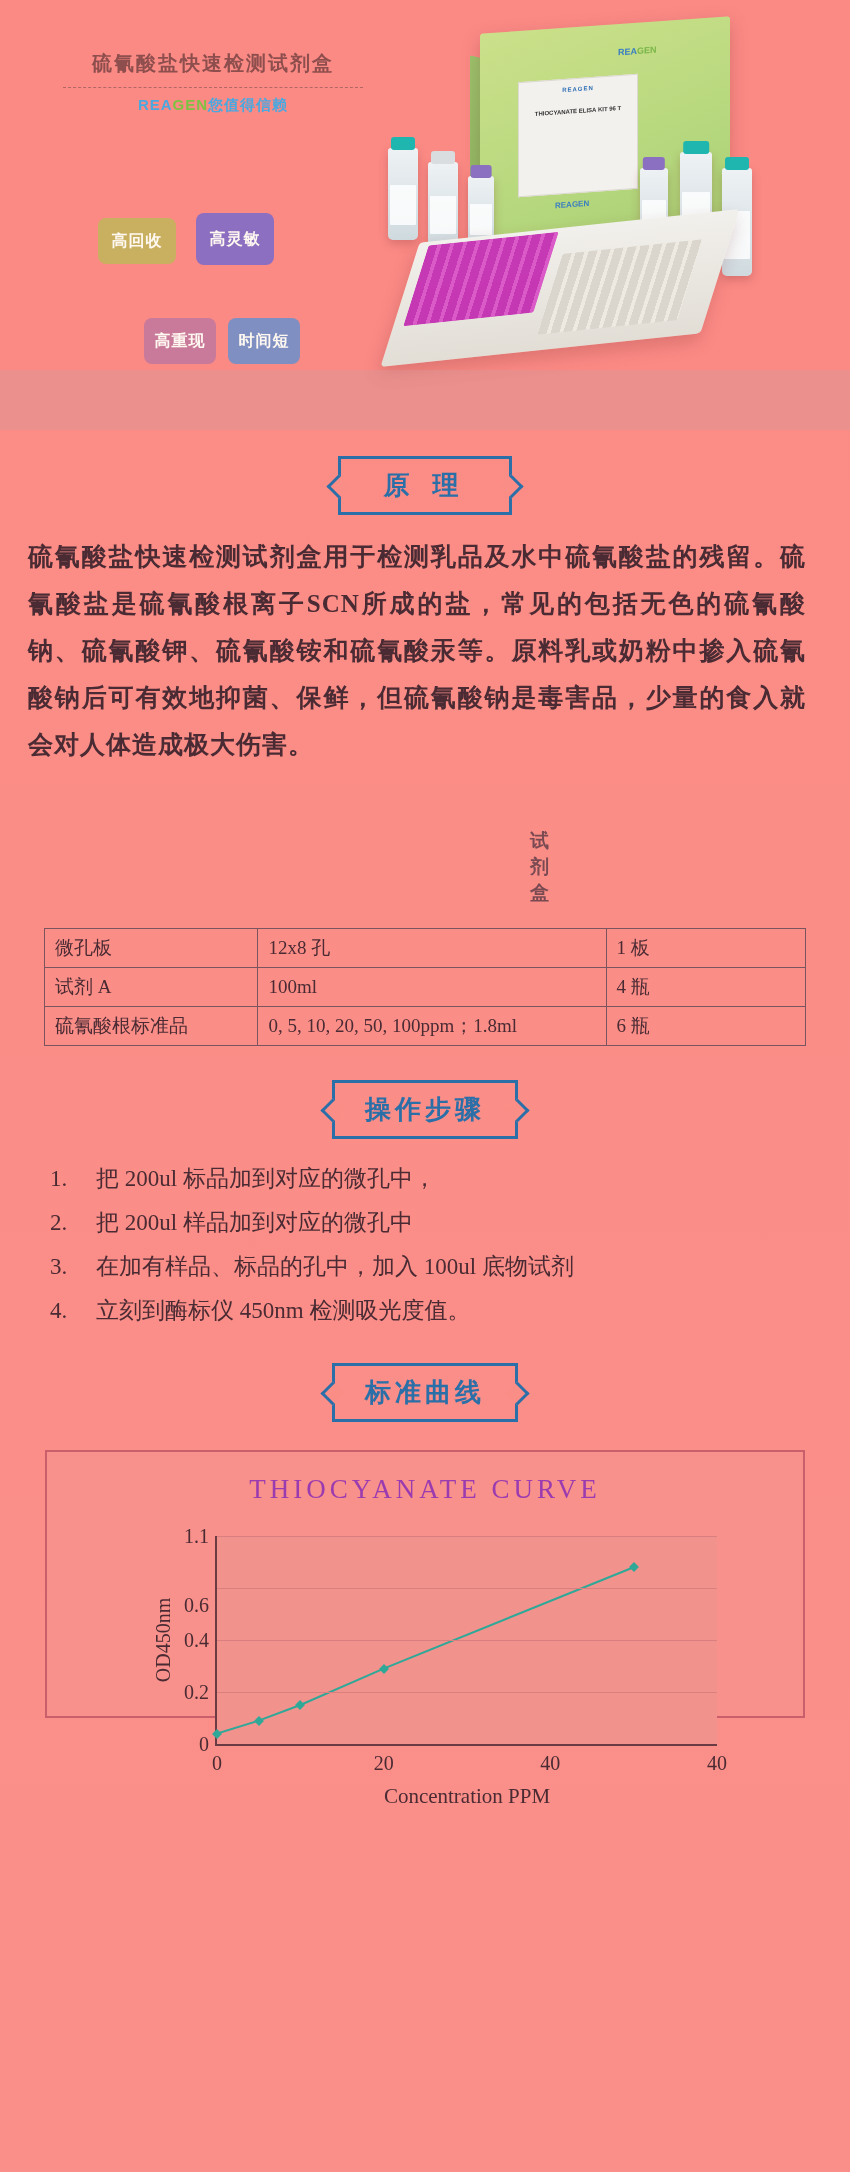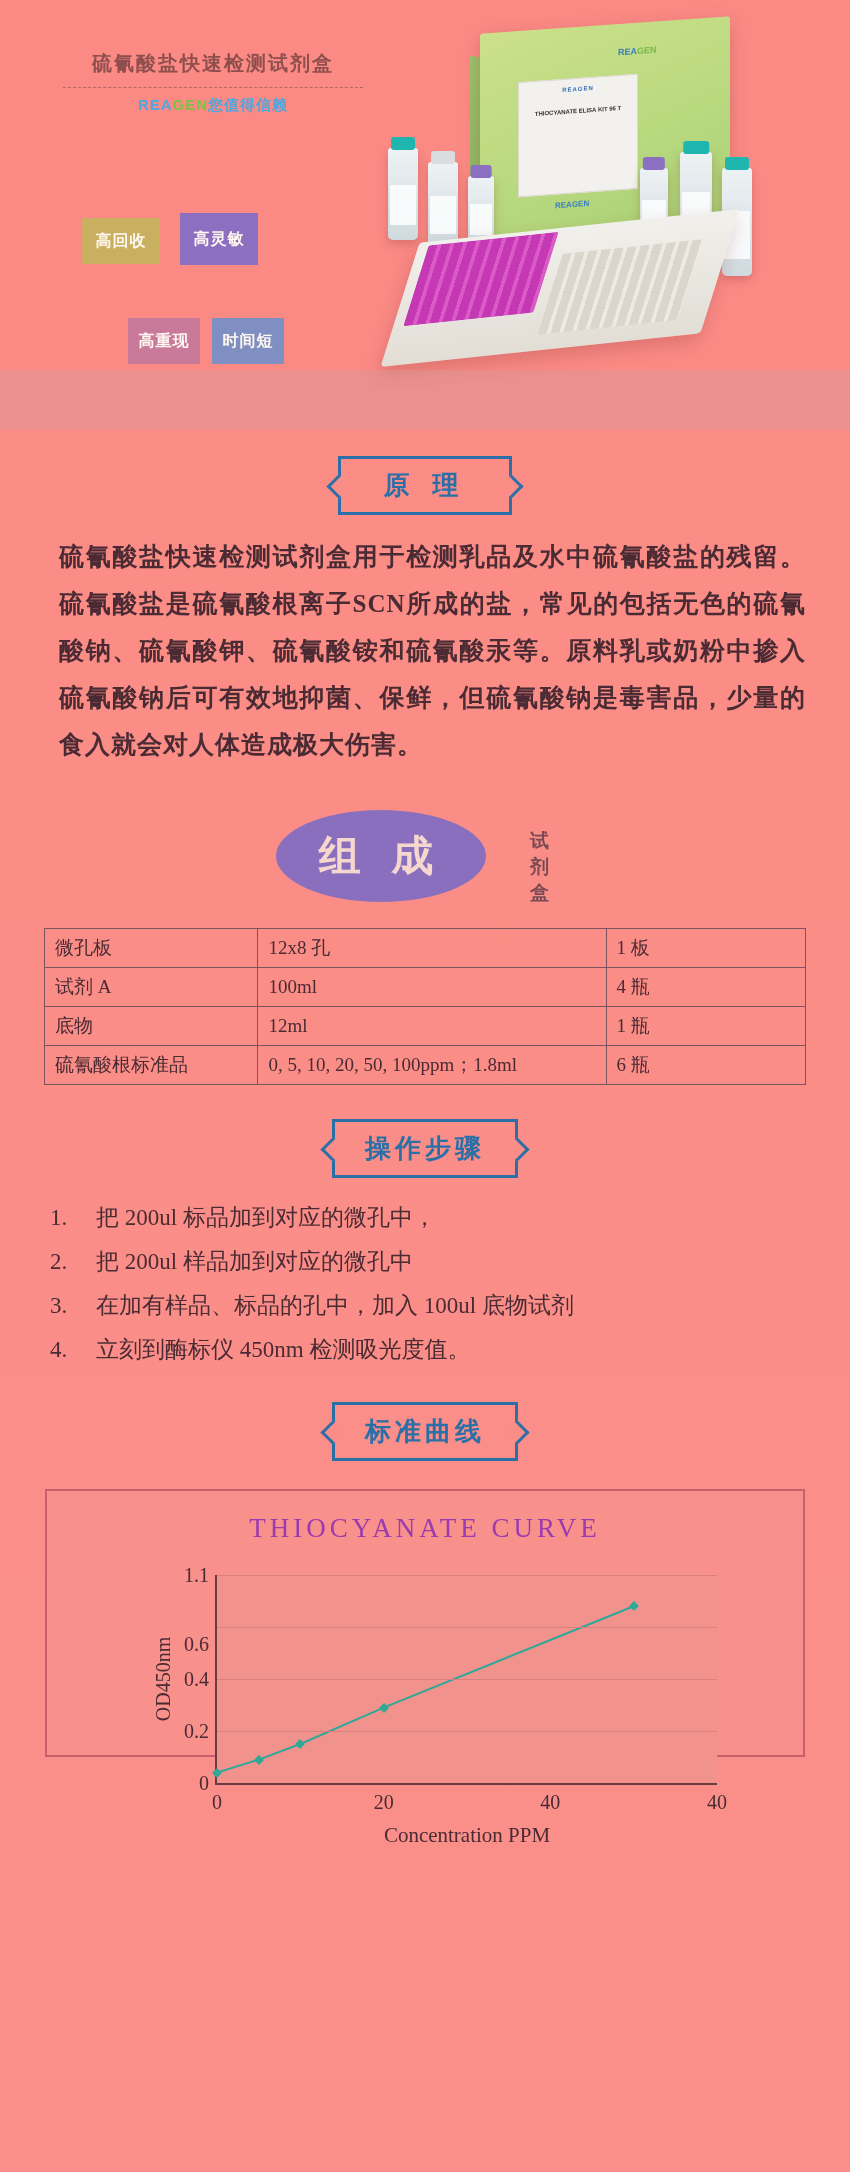--- a/index.html
+++ b/index.html
@@ -194,25 +194,26 @@
   }
   .hero-sub .rea { color: #4aa8e0; }
   .hero-sub .gen { color: #7dc242; }
   .hero-sub .cn { color: #4aa8e0; }
 
   .tagbox {
     position: absolute;
     display: flex;
     align-items: center;
     justify-content: center;
-    border-radius: 0;
+    border-radius: 8px;
     font-size: 16px;
     font-weight: bold;
     color: #fff8f0;
     letter-spacing: 1px;
+    margin-left: 16px;
   }
   .tag1 { left: 82px; top: 218px; width: 78px; height: 46px; background: #c8b060; }
   .tag2 { left: 180px; top: 213px; width: 78px; height: 52px; background: #8c6fc0; }
   .tag3 { left: 128px; top: 318px; width: 72px; height: 46px; background: #c97a9a; }
   .tag4 { left: 212px; top: 318px; width: 72px; height: 46px; background: #7f8fc2; }
 
   
   .hero-band {
     position: absolute;
     left: 0;
@@ -244,21 +245,21 @@
     height: 14px;
     background: #fb8d87;
     border: 3px solid #2a6fa8;
     transform: rotate(45deg);
   }
   .badge .c-l { left: -11px; top: 50%; margin-top: -8px; border-right: none; border-top: none; }
   .badge .c-r { right: -11px; top: 50%; margin-top: -8px; border-left: none; border-bottom: none; }
 
   
   .paragraph {
-    margin: 14px 44px 0 59px;
+    margin: 14px 44px 0 28px;
     font-family: "Liberation Serif", serif;
     font-weight: bold;
     font-size: 25px;
     line-height: 47px;
     color: #4a2b33;
     letter-spacing: 1px;
     text-align: justify;
   }
 
   
@@ -477,40 +478,34 @@
     <div class="badge">
       <span class="corner c-l"></span>
       <span>原 理</span>
       <span class="corner c-r"></span>
     </div>
   </div>
 
   <div class="paragraph">硫氰酸盐快速检测试剂盒用于检测乳品及水中硫氰酸盐的残留。硫氰酸盐是硫氰酸根离子SCN所成的盐，常见的包括无色的硫氰酸钠、硫氰酸钾、硫氰酸铵和硫氰酸汞等。原料乳或奶粉中掺入硫氰酸钠后可有效地抑菌、保鲜，但硫氰酸钠是毒害品，少量的食入就会对人体造成极大伤害。</div>
 
   <div class="comp-head">
-    <div class="comp-ellipse">组 成</div>
     <div class="comp-side">试剂盒</div>
   </div>
 
   <table class="kit">
     <tbody>
       <tr>
         <td class="c1">微孔板</td>
         <td class="c2">12x8 孔</td>
         <td class="c3">1 板</td>
       </tr>
       <tr>
         <td class="c1">试剂 A</td>
         <td class="c2">100ml</td>
         <td class="c3">4 瓶</td>
-      </tr>
-      <tr>
-        <td class="c1">底物</td>
-        <td class="c2">12ml</td>
-        <td class="c3">1 瓶</td>
       </tr>
       <tr>
         <td class="c1">硫氰酸根标准品</td>
         <td class="c2">0, 5, 10, 20, 50, 100ppm；1.8ml</td>
         <td class="c3">6 瓶</td>
       </tr>
     </tbody>
   </table>
 
   <div class="badge-wrap" style="margin-top:34px;">

